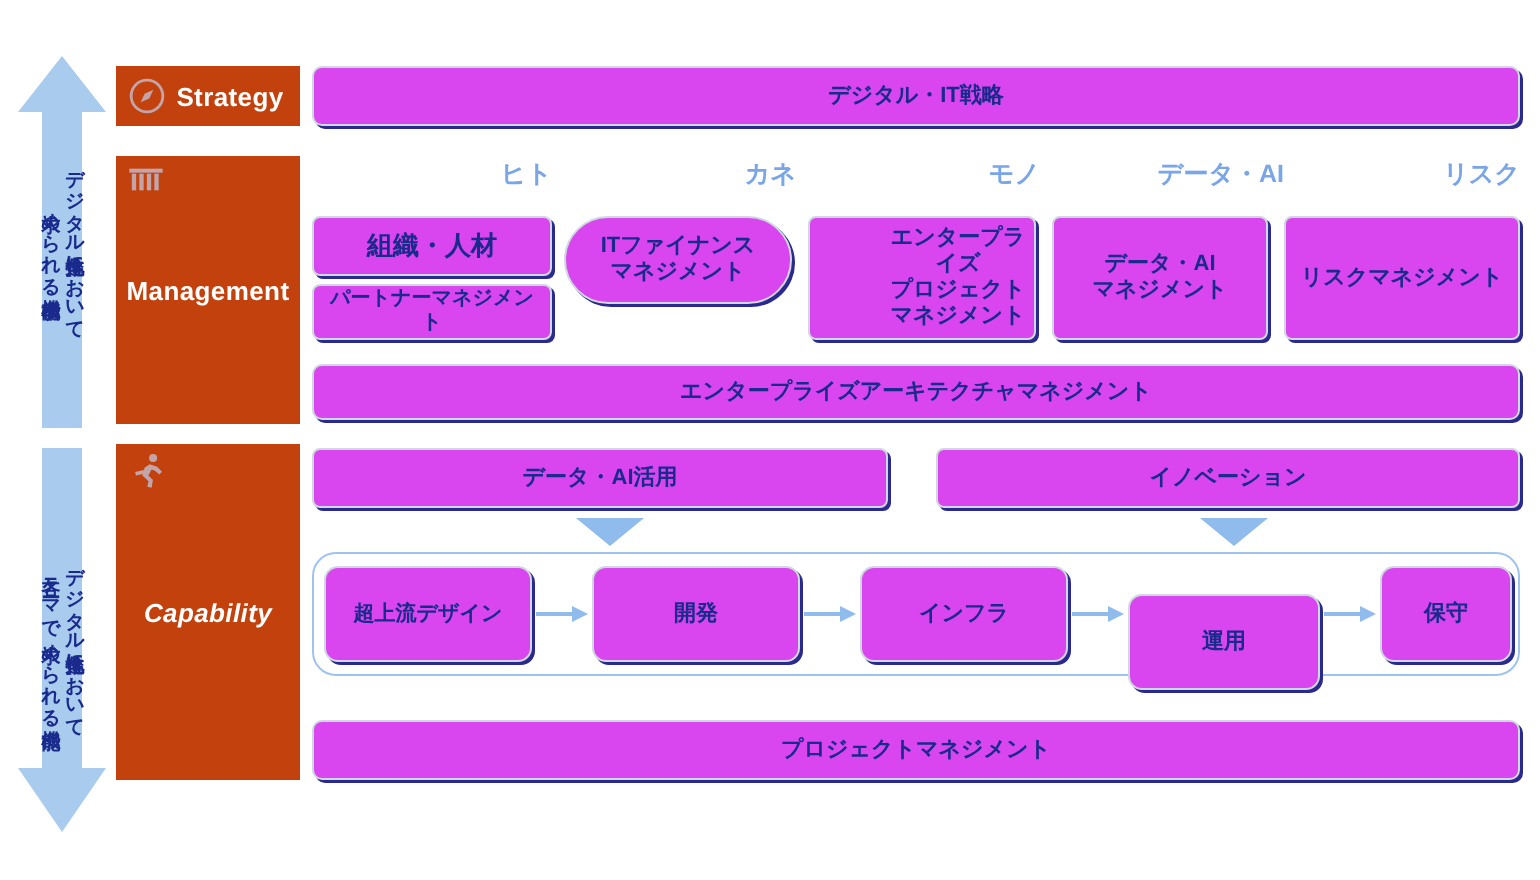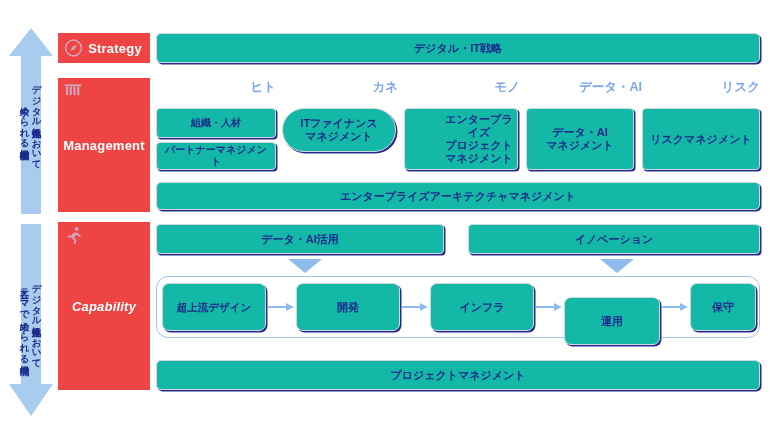--- a/index.html
+++ b/index.html
@@ -48,21 +48,21 @@
     line-height: 11px;
     color: #1a2a8c;
     font-weight: 700;
     letter-spacing: 0px;
     white-space: nowrap;
   }
 
   
   .navy-panel {
     position: absolute;
-    background: #ef4444;
+    background: #c2410c;
     color: #ffffff;
     display: flex;
     align-items: center;
     justify-content: center;
     font-weight: 700;
   }
   .navy-panel .panel-text {
     font-size: 13px;
     letter-spacing: .2px;
   }
@@ -77,21 +77,21 @@
     top: 50%;
     transform: translateY(-50%);
   }
   .strategy-panel .panel-text {
     margin-left: 22px;
   }
 
   
   .box {
     position: absolute;
-    background: #14b8a6;
+    background: #d946ef;
     border: 1px solid #cfd8de;
     border-radius: 7px;
     box-shadow: 1.5px 1.5px 0 0 #2a2a8e;
     display: flex;
     align-items: center;
     justify-content: center;
     text-align: center;
     color: #1a2a8c;
     font-size: 11px;
     line-height: 13px;
@@ -99,21 +99,21 @@
     box-sizing: border-box;
     padding: 2px 4px;
   }
   .box.flat {
     border-radius: 5px;
   }
   .box.sq {
     border-radius: 4px;
     box-shadow: 1.5px 1.5px 0 0 #2a2a8e;
   }
-  .box.small { font-size: 10px; line-height: 12.5px; }
+  .box.small { font-size: 13px; line-height: 12.5px; }
 
   
   .col-head {
     position: absolute;
     text-align: right;
     color: #7aa6e8;
     font-size: 12.5px;
     font-weight: 700;
   }
 

